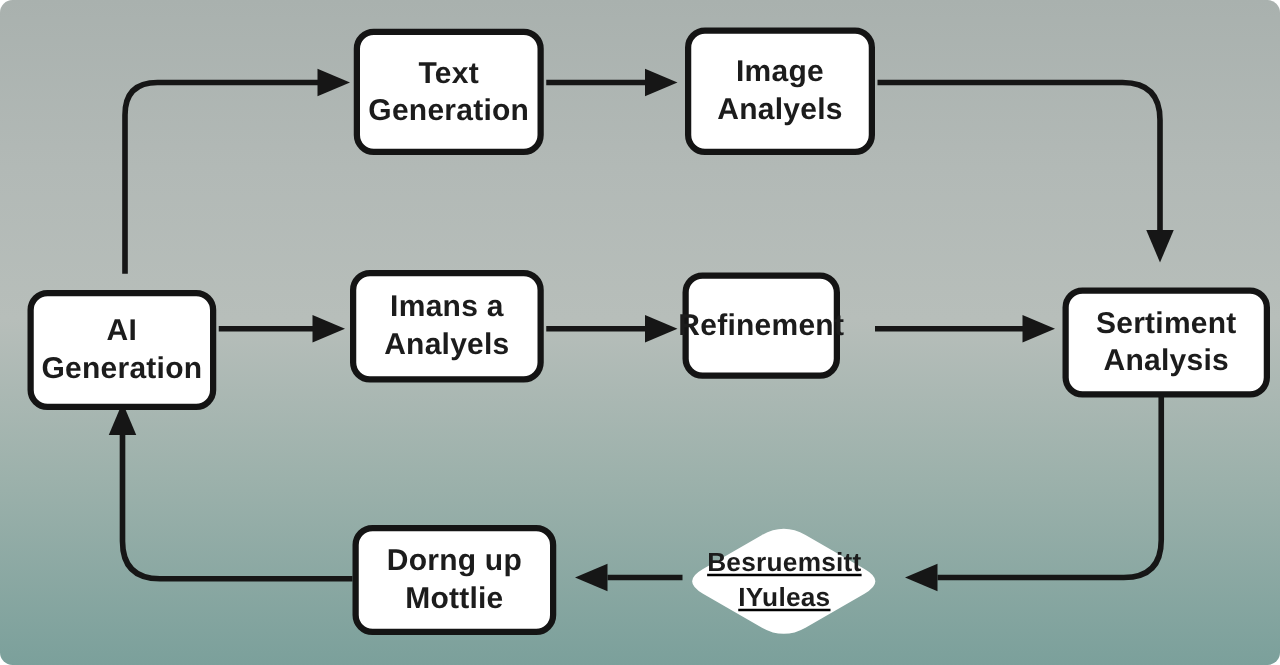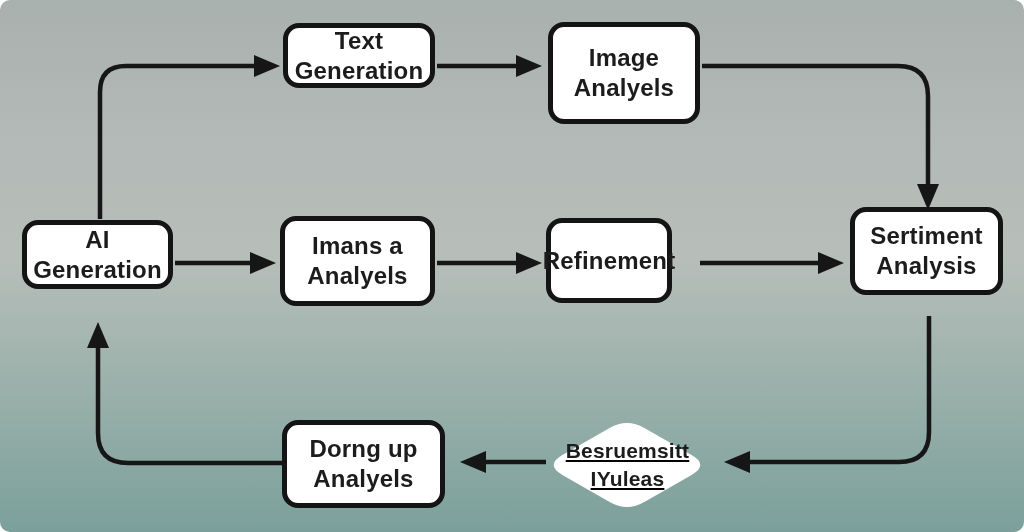--- a/index.html
+++ b/index.html
@@ -100,52 +100,52 @@
 
     <path class="edge" d="M 546 462 H 486"></path>
     <polygon class="arrowhead" points="460,462 486,451 486,473"></polygon>
 
     <path class="edge" d="M 282 463 H 128 Q 98 463 98 433 V 348"></path>
     <polygon class="arrowhead" points="98,322 87,348 109,348"></polygon>
 
     <path class="diamond-shape" d="M562.4 455.1 L609.6 427.9 Q627 418 644.4 427.9 L691.6 455.1 Q709 465 691.6 474.9 L644.4 502.1 Q627 512 609.6 502.1 L562.4 474.9 Q545 465 562.4 455.1 Z"></path>
   </svg>
 
-  <div class="node" style="left:22px; top:220px; width:151px; height:69px;">
+  <div class="node" style="left:22px; top:232px; width:151px; height:96px;">
     <span class="nlabel">AI
 Generation</span>
   </div>
 
-  <div class="node" style="left:283px; top:23px; width:152px; height:65px;">
+  <div class="node" style="left:283px; top:23px; width:152px; height:101px;">
     <span class="nlabel">Text
 Generation</span>
   </div>
 
   <div class="node" style="left:548px; top:22px; width:152px; height:102px;">
     <span class="nlabel">Image
 Analyels</span>
   </div>
 
   <div class="node" style="left:280px; top:216px; width:155px; height:90px;">
     <span class="nlabel">Imans a
 Analyels</span>
   </div>
 
   <div class="node" style="left:546px; top:218px; width:126px; height:85px;">
     <span class="nlabel">Refinement</span>
   </div>
 
-  <div class="node" style="left:850px; top:207px; width:153px; height:88px;">
+  <div class="node" style="left:850px; top:230px; width:166px; height:88px;">
     <span class="nlabel">Sertiment
 Analysis</span>
   </div>
 
   <div class="node" style="left:282px; top:420px; width:163px; height:88px;">
     <span class="nlabel">Dorng up
-Analyels</span>
+Mottlie</span>
   </div>
 
   <div class="diamond-label" style="left:545px; top:417px; width:165px; height:96px;text-decoration:underline;">
     <span class="nlabel">Besruemsitt
 IYuleas</span>
   </div>
 
 </div>
 
 </body></html>

